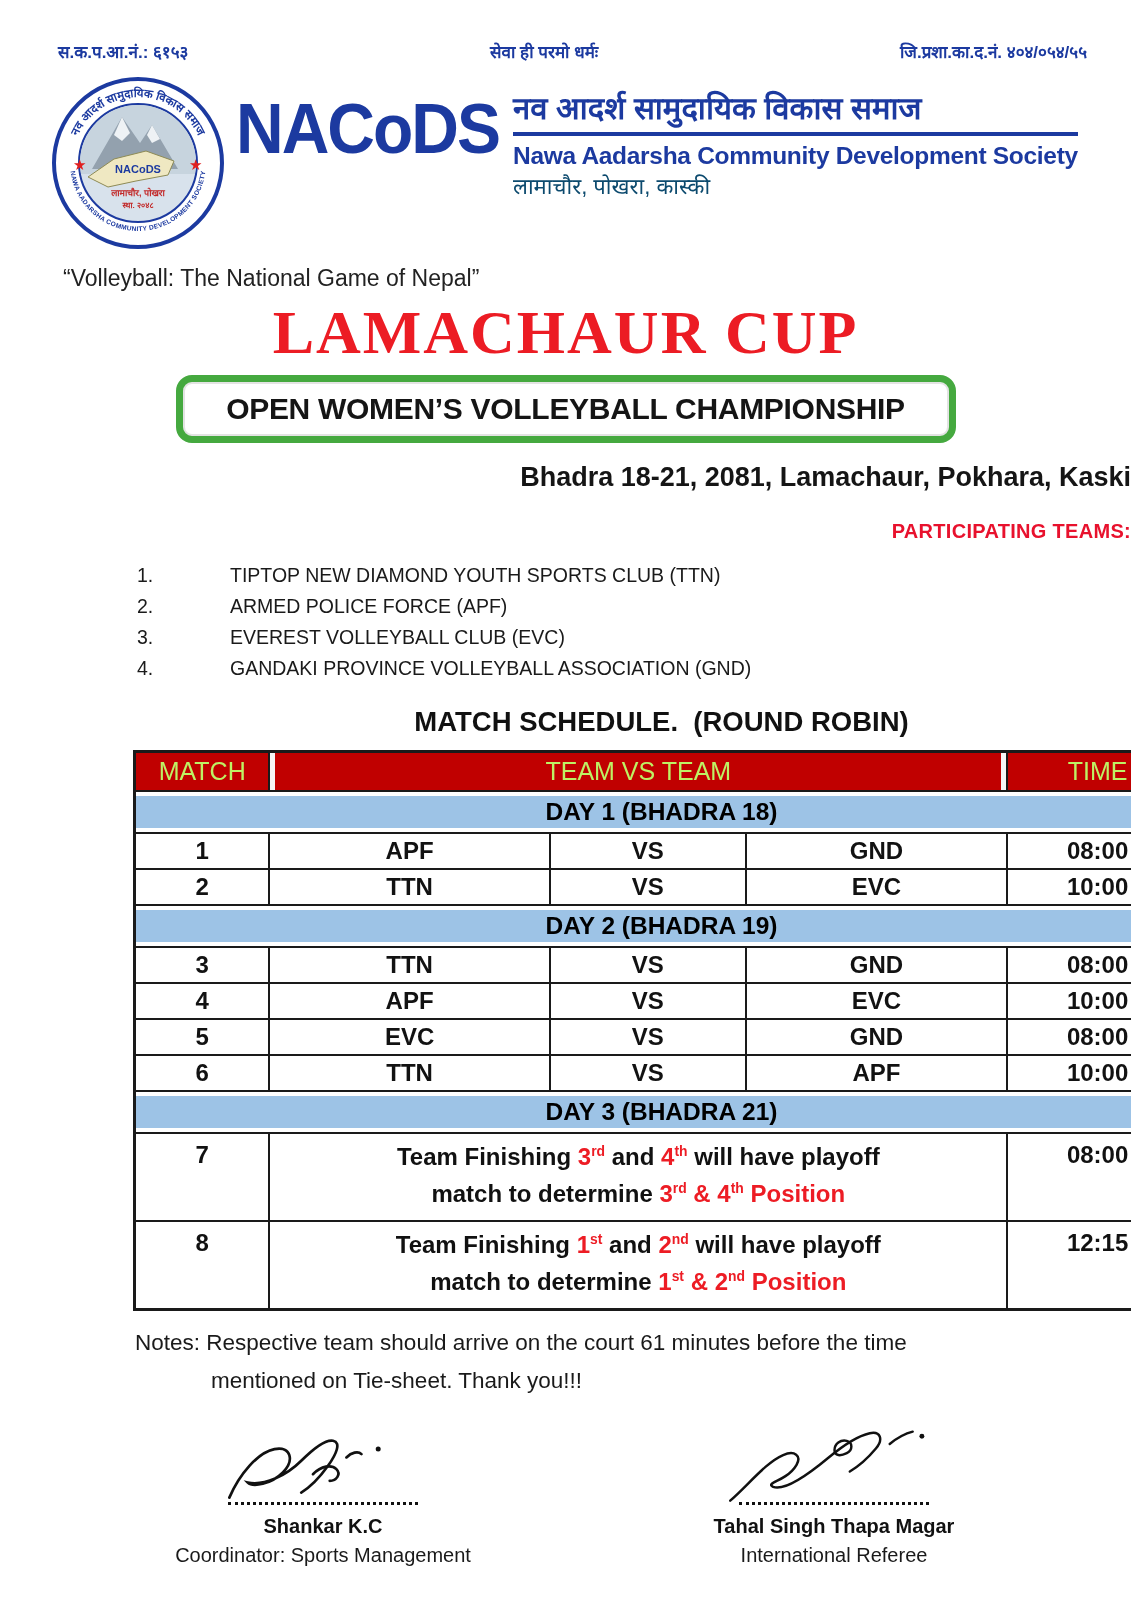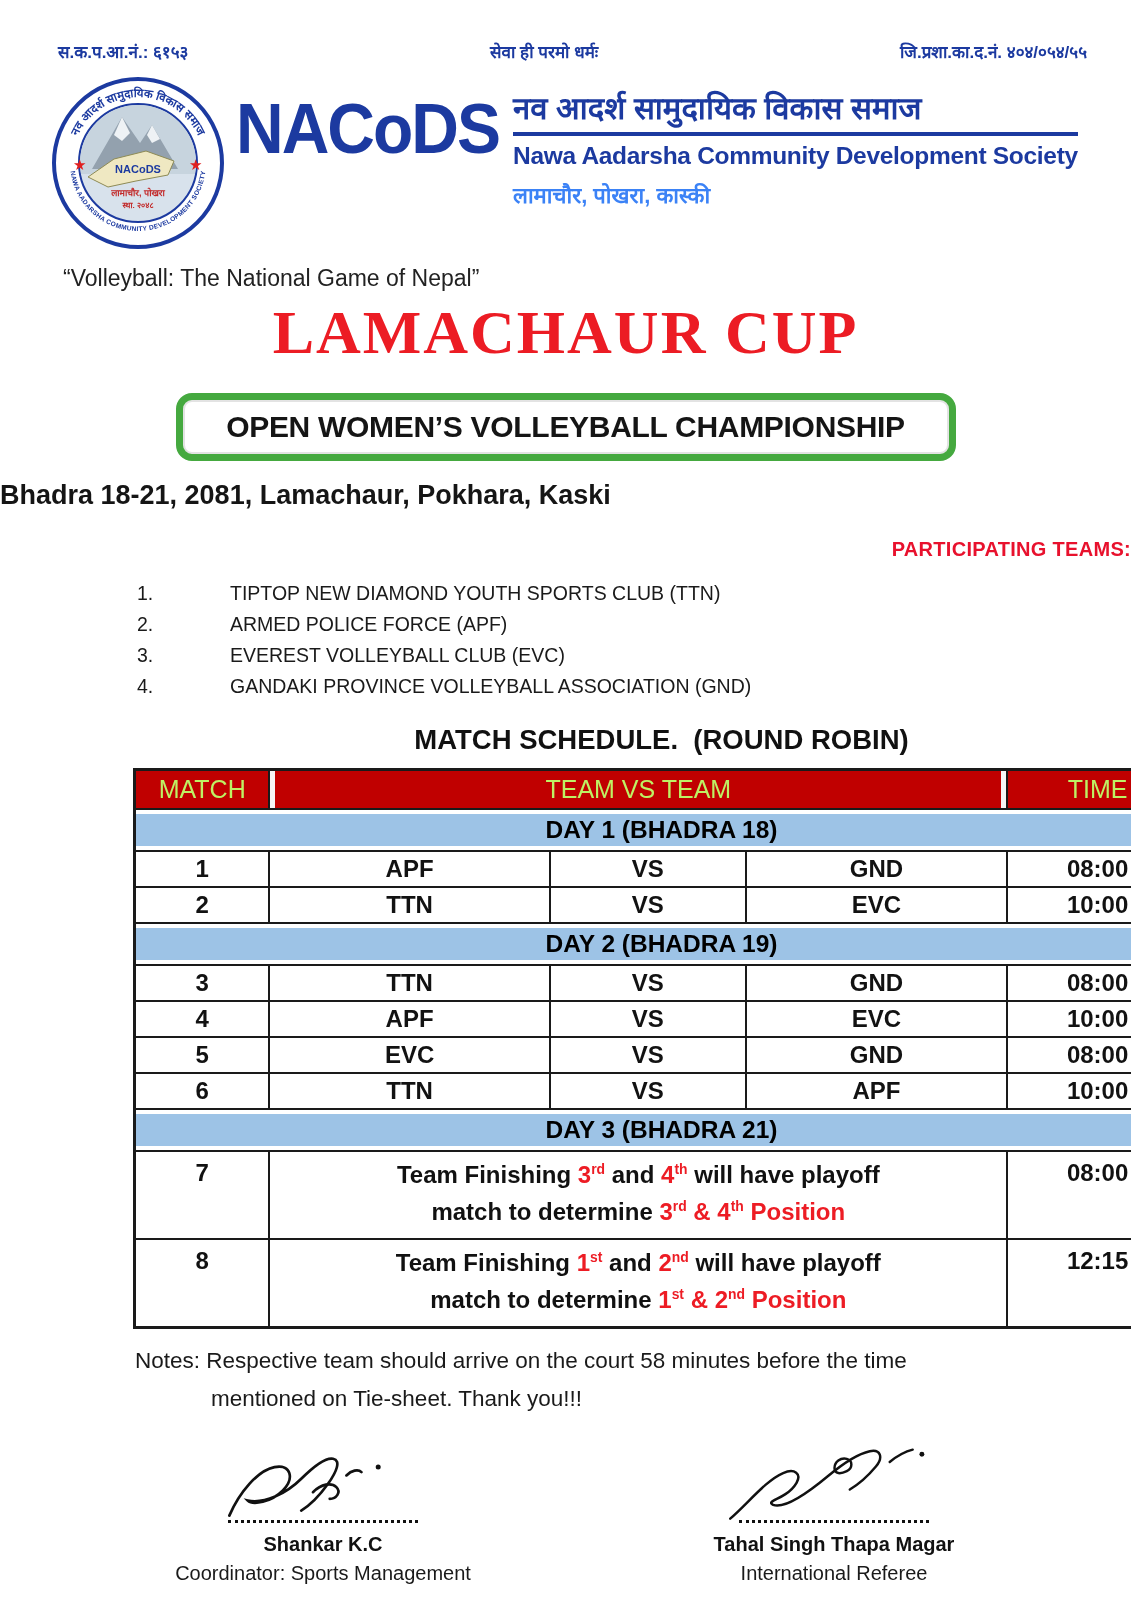--- a/index.html
+++ b/index.html
@@ -10,28 +10,28 @@
            padding:40px 44px 0 58px;color:#1c3aa0;font-weight:700;font-size:17px;}
   
   .brand{display:flex;align-items:flex-start;margin:14px 0 0 52px;}
   .logo{width:172px;height:172px;flex:0 0 auto;}
   .acronym{font-size:66px;font-weight:800;color:#1c3aa0;letter-spacing:-2px;
            margin:16px 6px 0 12px;line-height:1;transform:scaleY(1.08);transform-origin:top left;}
   .org{margin-top:14px;margin-left:8px;}
   .org-dev{font-size:31px;font-weight:700;color:#1c3aa0;line-height:1.15;
            border-bottom:4px solid #1c3aa0;padding-bottom:5px;}
   .org-en{font-size:24.5px;font-weight:700;color:#1c3aa0;margin-top:6px;letter-spacing:-0.3px;}
-  .org-loc{font-size:22px;font-weight:700;color:#3b82f6;margin-top:9px;}
+  .org-loc{font-size:22px;font-weight:400;color:#0c4a6e;}
   .quote{margin:16px 0 0 63px;font-size:23px;color:#222;}
   .title{margin-top:8px;text-align:center;font-family:"Liberation Serif","DejaVu Serif",serif;
          font-weight:700;font-size:62px;color:#ec1c24;letter-spacing:2px;line-height:1.05;}
-  .subtitle-box{width:742px;margin:28px auto 0;border:7px solid #45a93f;border-radius:16px;
+  .subtitle-box{width:742px;margin:10px auto 0;border:7px solid #45a93f;border-radius:16px;
                 box-shadow:inset 0 0 0 2px #e3e3e3;padding:10px 12px;text-align:center;}
   .subtitle-box span{font-size:30px;font-weight:700;color:#151515;letter-spacing:-0.3px;}
-  .dateline{margin-top:19px;text-align:left;font-size:27px;font-weight:700;color:#151515;}
+  .dateline{margin-top:19px;text-align:right;font-size:27px;font-weight:700;color:#151515;}
   .teams-heading{margin:27px 0 0 122px;font-size:20px;font-weight:700;color:#e8112d;letter-spacing:0.3px;text-align:right;}
   .team-list{margin:17px 0 0 137px;}
   .team-item{display:flex;font-size:19.5px;color:#1a1a1a;line-height:31px;}
   .team-item .tno{width:93px;flex:0 0 auto;}
   
   .sched{width:1057px;margin:22px 0 0 133px;}
   .sched-heading{text-align:center;font-size:27.5px;font-weight:700;color:#111;
                  white-space:pre-wrap;margin-bottom:12px;}
   table.tt{width:100%;border-collapse:collapse;border:3px solid #1a1a1a;table-layout:fixed;}
   table.tt td,table.tt th{border:2px solid #1a1a1a;}
@@ -225,21 +225,21 @@
           <div class="pline"><span>Team Finishing </span><span class="red"><span>1</span><sup>st</sup></span><span> and </span><span class="red"><span>2</span><sup>nd</sup></span><span> will have playoff</span></div>
           <div class="pline"><span>match to determine </span><span class="red"><span>1</span><sup>st</sup><span> &amp; </span><span>2</span><sup>nd</sup><span> Position</span></span></div>
         </td>
         <td class="ptime">12:15</td>
       </tr>
     </tbody>
       </table>
   </div>
 
   <div class="notes">
-    <div>Notes: Respective team should arrive on the court 58 minutes before the time</div>
+    <div>Notes: Respective team should arrive on the court 61 minutes before the time</div>
     <div class="l2">mentioned on Tie-sheet. Thank you!!!</div>
   </div>
 
   <div class="sigs">
     <div class="sig sig-left">
       <svg class="sigart" viewBox="0 0 260 110" width="240" height="92">
         <g fill="none" stroke="#111" stroke-width="3.2" stroke-linecap="round">
           <path d="M18,88 C30,60 52,34 72,30 C92,26 96,44 82,58 C68,72 46,76 40,70 C60,74 86,62 104,44 C118,30 132,18 142,20 C152,22 146,36 136,50 C126,64 114,76 104,82"></path>
           <path d="M118,60 C128,50 140,48 146,54 C152,60 146,68 138,68"></path>
           <path d="M158,40 C164,34 172,32 176,36"></path>

